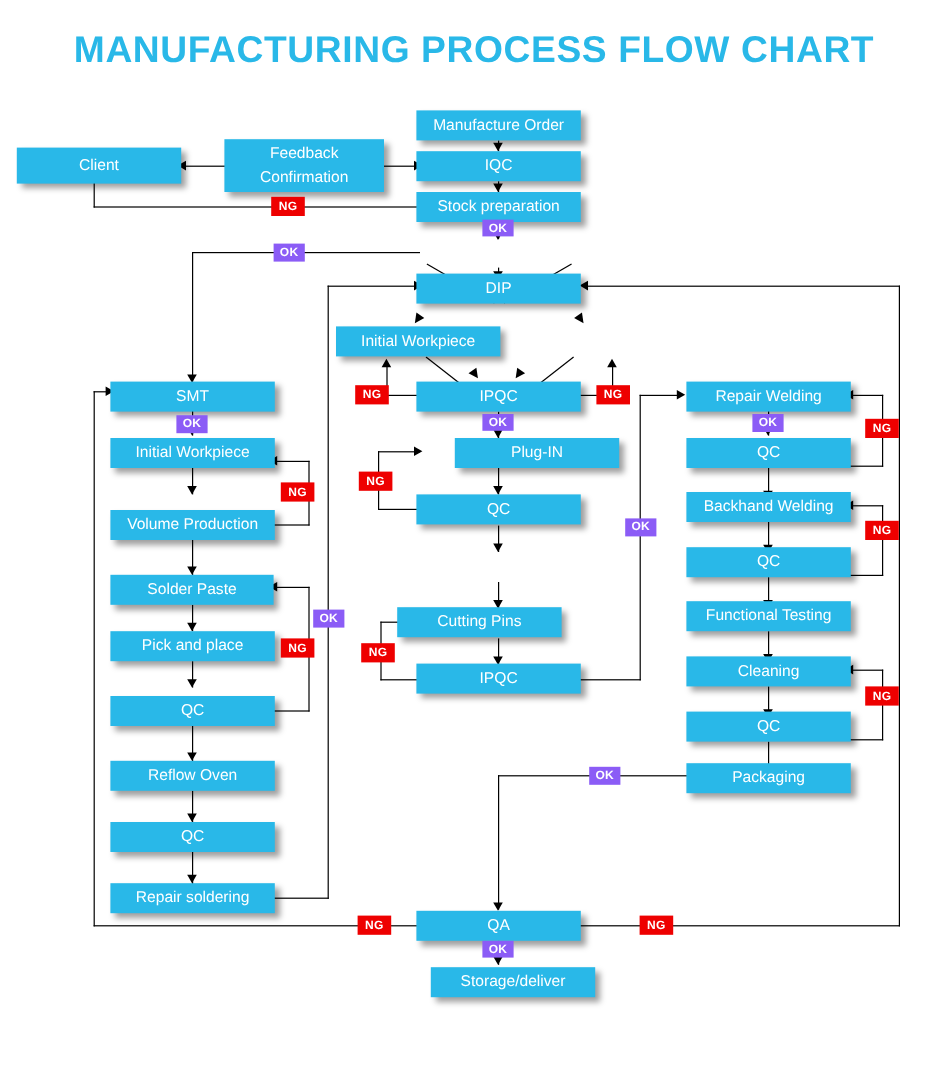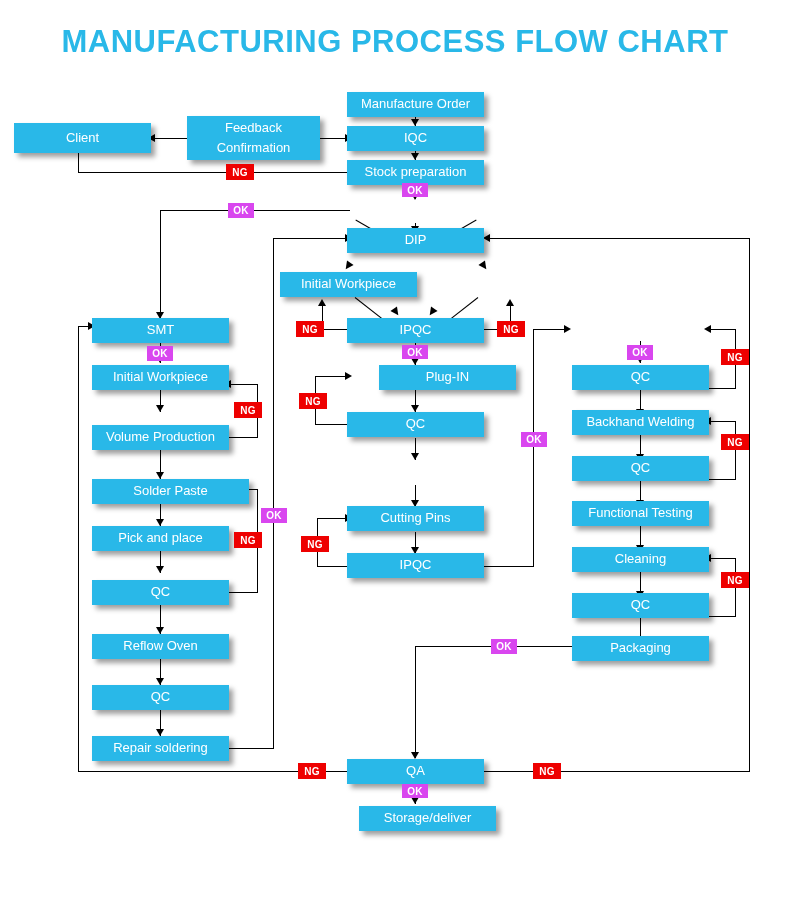--- a/index.html
+++ b/index.html
@@ -39,21 +39,21 @@
     position:absolute;
     color:#ffffff;
     font-size:10px;
     font-weight:bold;
     font-family:"Liberation Sans",sans-serif;
     display:flex;align-items:center;justify-content:center;
     box-sizing:border-box;
     z-index:8;
     letter-spacing:0.3px;
   }
-  .badge.ok{background:#d946ef;}
+  .badge.ok{background:#8b5cf6;}
   .badge.ng{background:#ee0000;}
 
   .ln{position:absolute;background:#000000;z-index:3;}
   .lnh{height:1px;}
   .lnv{width:1px;}
 
   .arw{position:absolute;width:0;height:0;z-index:4;}
   .arw.down{border-left:4px solid transparent;border-right:4px solid transparent;border-top:7px solid #000;}
   .arw.up{border-left:4px solid transparent;border-right:4px solid transparent;border-bottom:7px solid #000;}
   .arw.left{border-top:4px solid transparent;border-bottom:4px solid transparent;border-right:7px solid #000;}
@@ -246,33 +246,34 @@
   <div class="node" style="left:347px;top:92px;width:137px;height:25px;">Manufacture Order</div>
   <div class="node" style="left:347px;top:126px;width:137px;height:25px;">IQC</div>
   <div class="node" style="left:347px;top:160px;width:137px;height:25px;">Stock preparation</div>
   <div class="node" style="left:347px;top:228px;width:137px;height:25px;">DIP</div>
 
   <div class="node" style="left:280px;top:272px;width:137px;height:25px;">Initial Workpiece</div>
 
   <div class="node" style="left:347px;top:318px;width:137px;height:25px;">IPQC</div>
   <div class="node" style="left:347px;top:365px;width:137px;height:25px;margin-left:32px;">Plug-IN</div>
   <div class="node" style="left:347px;top:412px;width:137px;height:25px;">QC</div>
-  <div class="node" style="left:347px;top:506px;width:137px;height:25px;">Cutting Pins</div>
+  <div class="node" style="left:331px;top:506px;width:137px;height:25px;">Cutting Pins</div>
   <div class="node" style="left:347px;top:553px;width:137px;height:25px;">IPQC</div>
 
   <div class="node" style="left:92px;top:318px;width:137px;height:25px;">SMT</div>
   <div class="node" style="left:92px;top:365px;width:137px;height:25px;">Initial Workpiece</div>
   <div class="node" style="left:92px;top:425px;width:137px;height:25px;">Volume Production</div>
-  <div class="node" style="left:92px;top:479px;width:157px;height:25px;">Solder Paste</div>
+  <div class="node" style="left:92px;top:479px;width:136px;height:25px;">Solder Paste</div>
   <div class="node" style="left:92px;top:526px;width:137px;height:25px;">Pick and place</div>
   <div class="node" style="left:92px;top:580px;width:137px;height:25px;">QC</div>
   <div class="node" style="left:92px;top:634px;width:137px;height:25px;">Reflow Oven</div>
   <div class="node" style="left:92px;top:685px;width:137px;height:25px;">QC</div>
   <div class="node" style="left:92px;top:736px;width:137px;height:25px;">Repair soldering</div>
 
+  <div class="node" style="left:572px;top:318px;width:137px;height:25px;">Repair Welding</div>
   <div class="node" style="left:572px;top:365px;width:137px;height:25px;">QC</div>
   <div class="node" style="left:572px;top:410px;width:137px;height:25px;">Backhand Welding</div>
   <div class="node" style="left:572px;top:456px;width:137px;height:25px;">QC</div>
   <div class="node" style="left:572px;top:501px;width:137px;height:25px;">Functional Testing</div>
   <div class="node" style="left:572px;top:547px;width:137px;height:25px;">Cleaning</div>
   <div class="node" style="left:572px;top:593px;width:137px;height:25px;">QC</div>
   <div class="node" style="left:572px;top:636px;width:137px;height:25px;">Packaging</div>
 
   <div class="node" style="left:347px;top:759px;width:137px;height:25px;">QA</div>
   <div class="node" style="left:347px;top:806px;width:137px;height:25px;margin-left:12px;">Storage/deliver</div>

